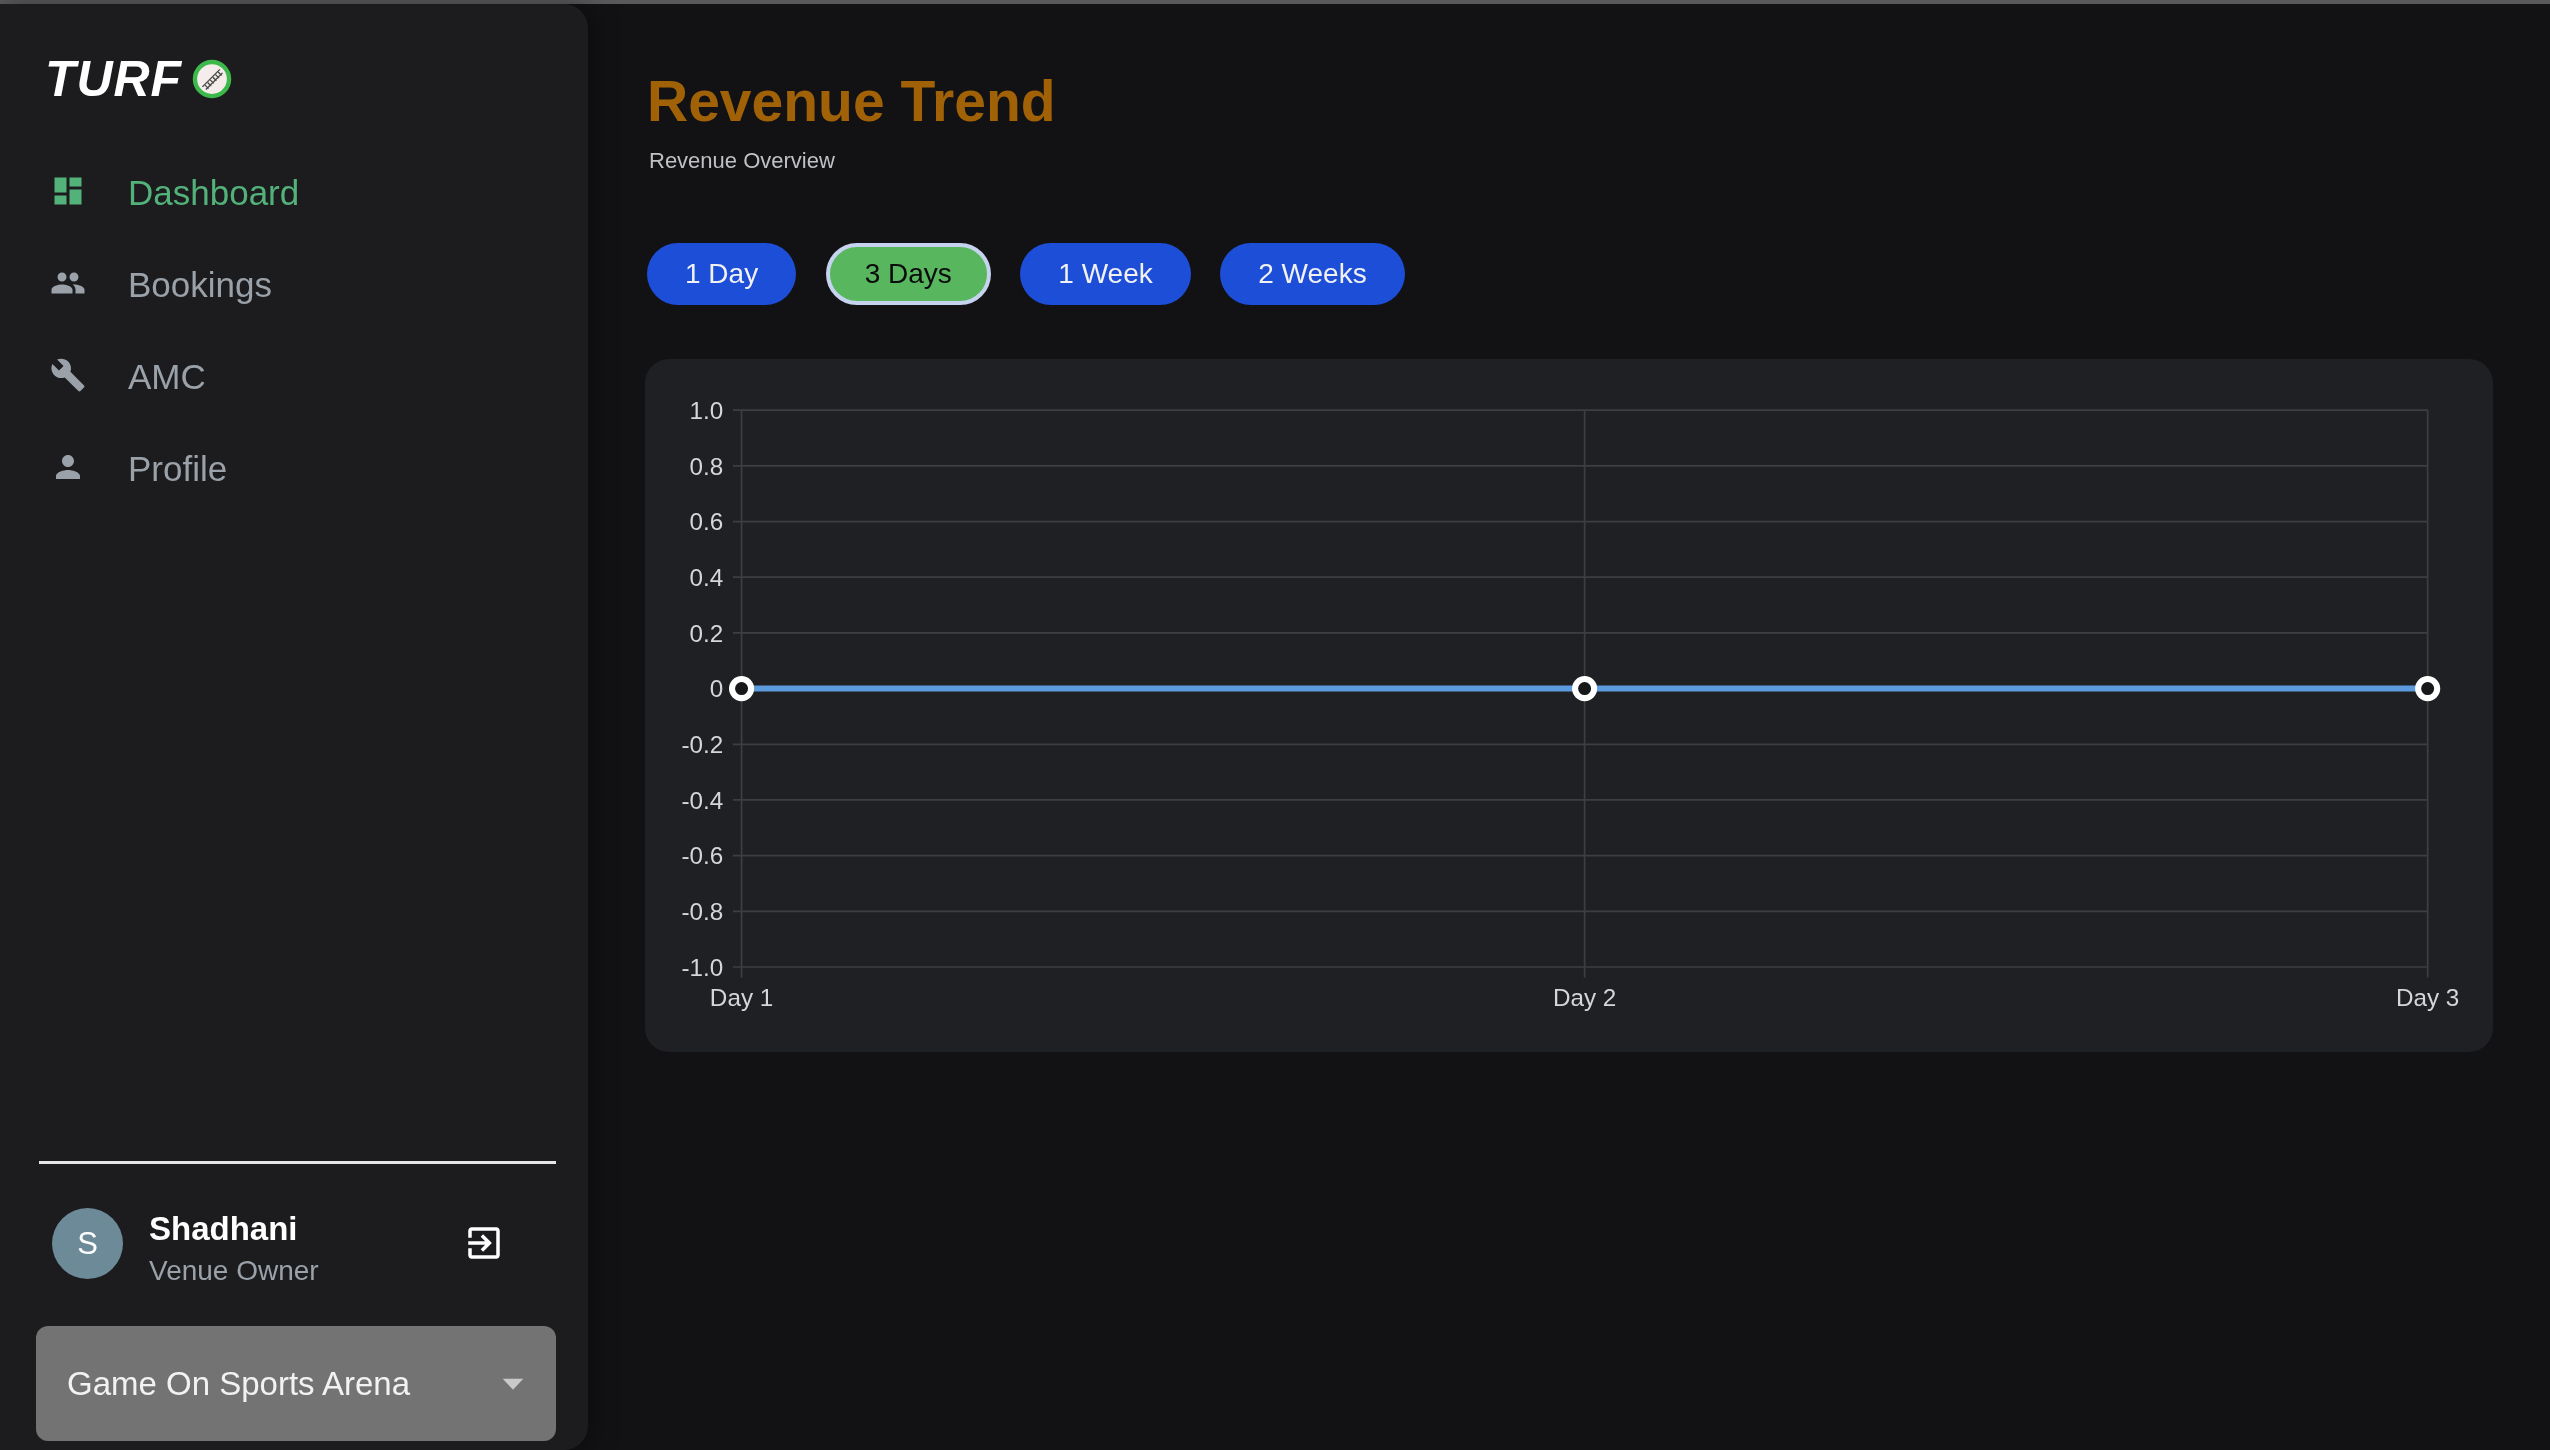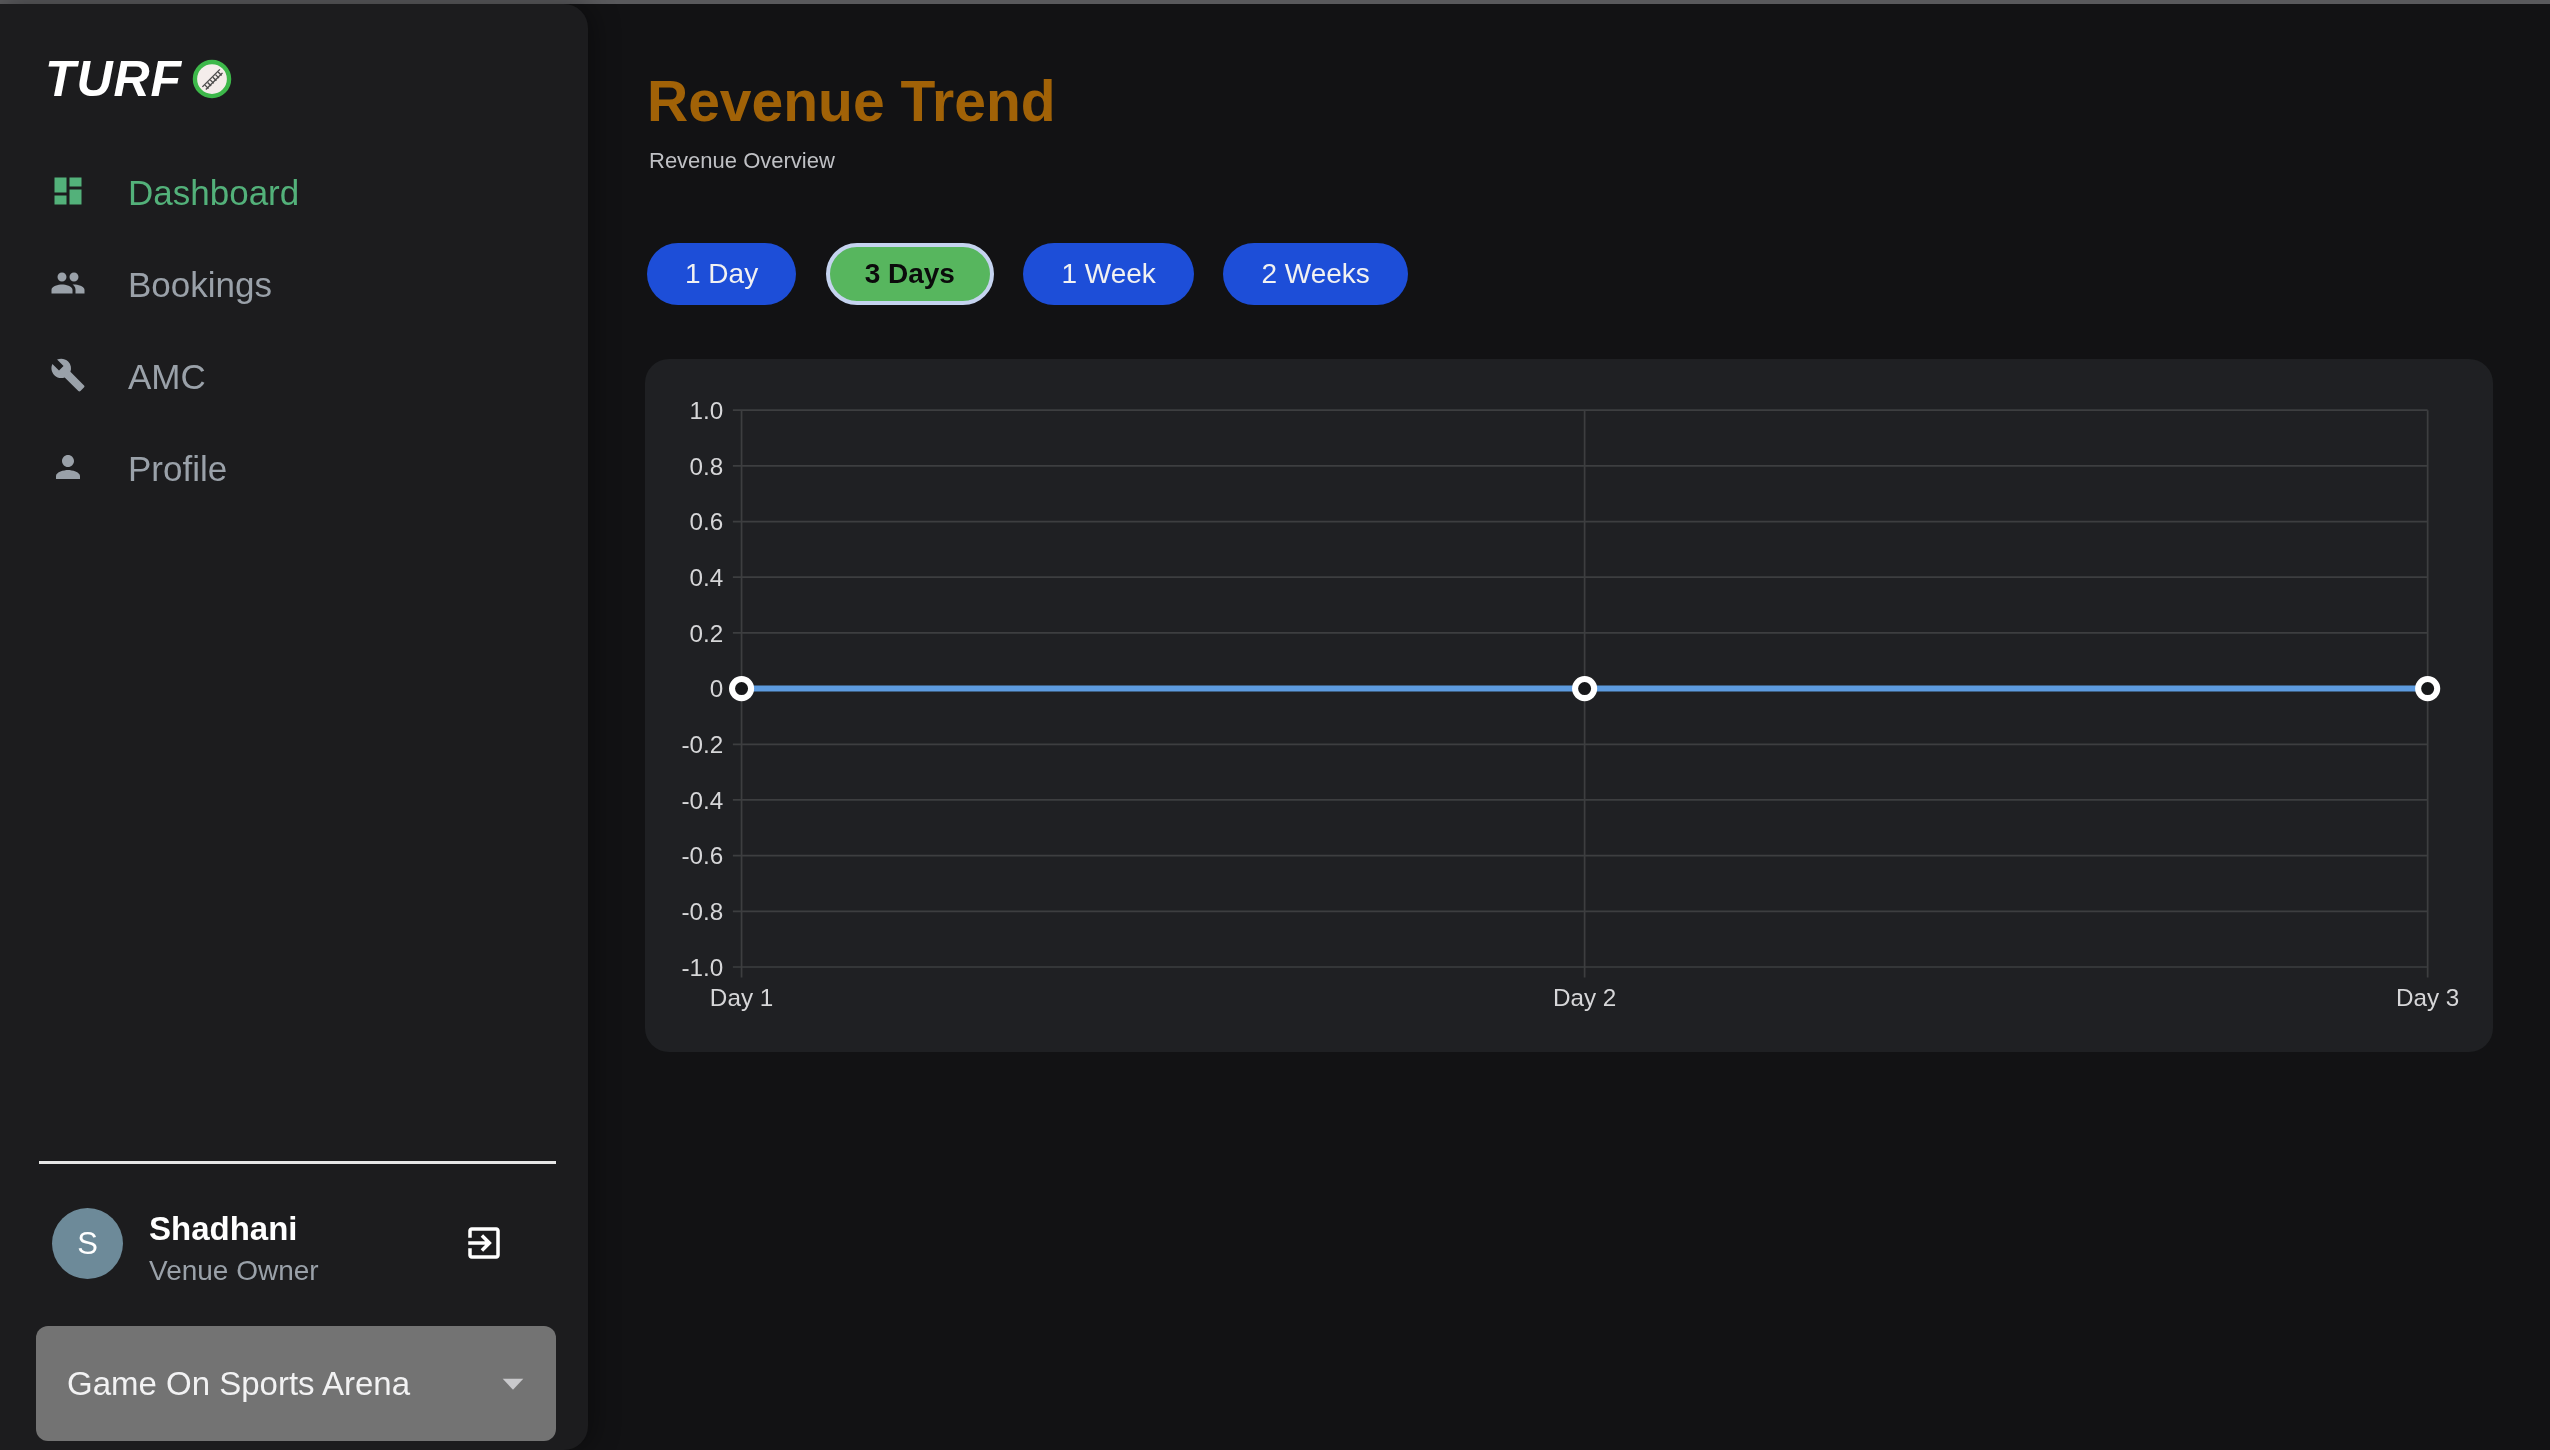--- a/index.html
+++ b/index.html
@@ -37,21 +37,21 @@
   .venue-select .venue-label { font-size:33px; color:#f2f2f3; flex:1; }
 
   
   .main { position:absolute; left:588px; top:4.3px; right:0; bottom:0; }
   .page-title { position:absolute; left:59px; top:68px; font-size:57px; line-height:59px; font-weight:800; color:#a16207; }
   .page-subtitle { position:absolute; left:61px; top:144px; font-size:22px; color:#bfc0c4; }
 
   .range-row { position:absolute; left:59px; top:239px; display:flex; gap:29.5px; }
   .range-btn { height:62px; padding:0 38px; border-radius:867px; border:none; cursor:pointer;
                background:#1d4ed8; color:#f1f1f2; font-size:28px; font-family:"Liberation Sans",sans-serif; }
-  .range-btn.active { background:#57b65e; color:#0b0b0b; font-weight:700;
+  .range-btn.active { background:#57b65e; color:#0b0b0b; font-weight:400;
                       border:4.3px solid #c5d3ef; padding:0 35px; }
 
   .chart-card { position:absolute; left:57px; top:355px; width:1848px; height:693px;
                 background:#1f2023; border-radius:24px; }
   .chart-card svg { display:block; }
 </style>
 </head>
 <body>
 
 <div class="top-strip"></div>

